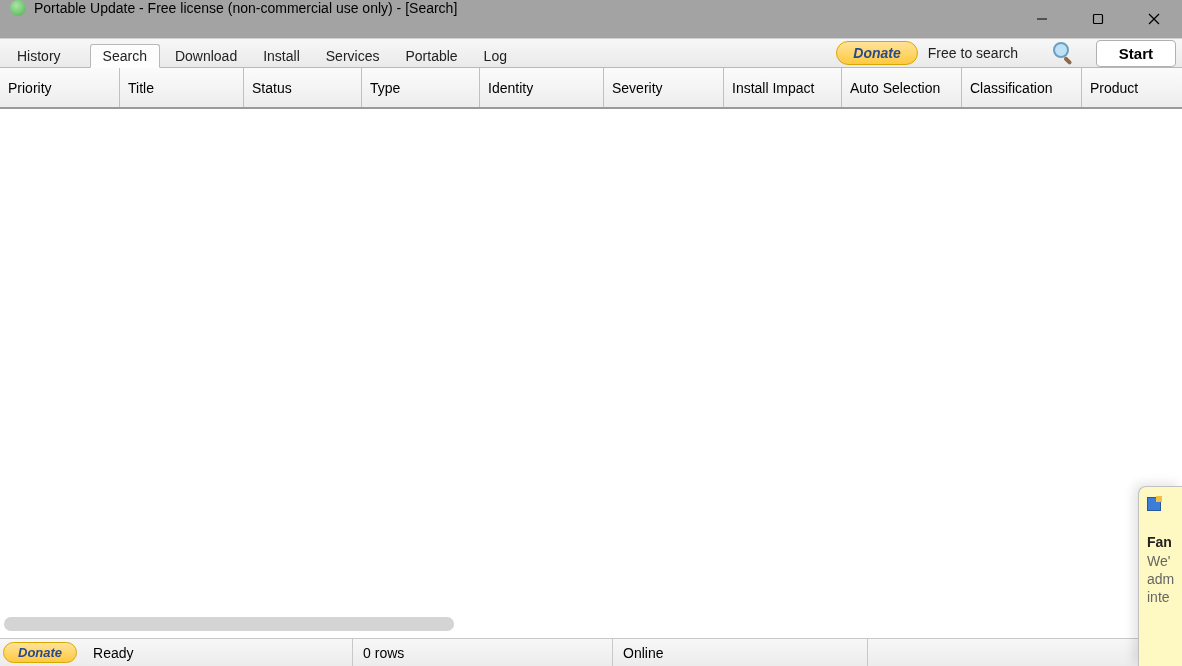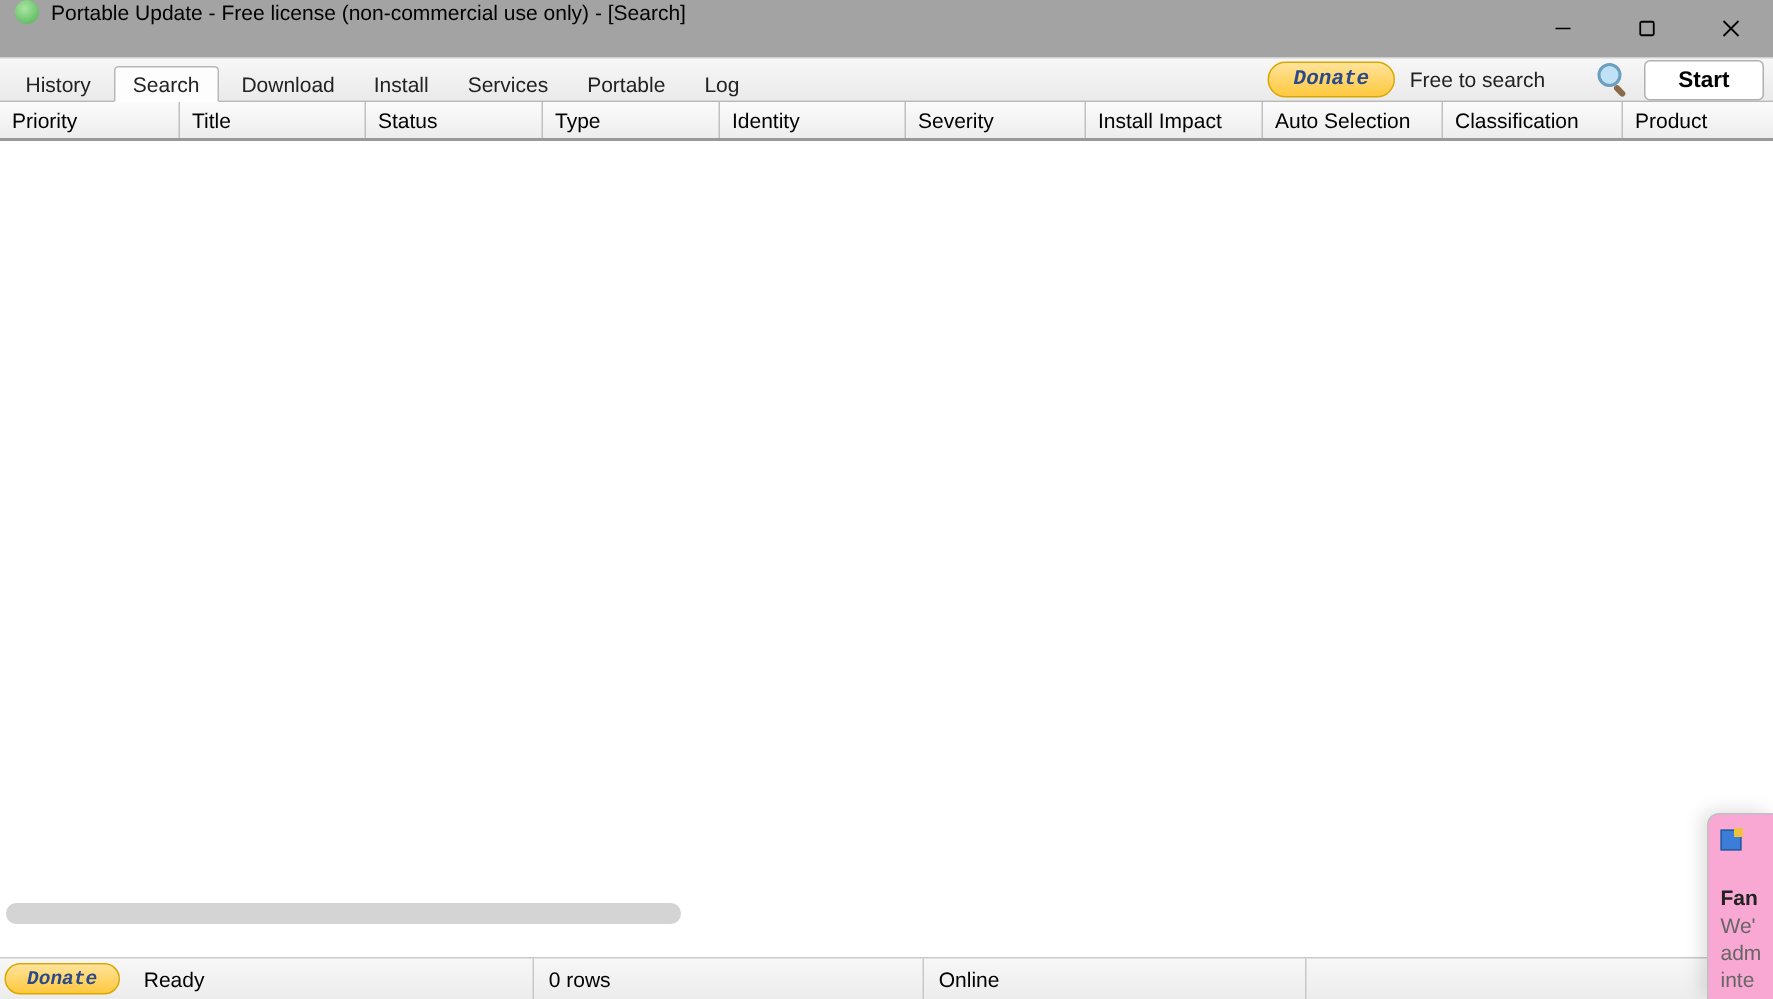--- a/index.html
+++ b/index.html
@@ -61,65 +61,65 @@
     cursor: pointer;
     border: 1px solid transparent;
     margin-top: 5px;
     margin-bottom: -1px;
   }
   .tab.active {
     background: #fdfdfd;
     border: 1px solid #b8b8b8;
     border-bottom: 1px solid #fdfdfd;
     border-radius: 3px 3px 0 0;
-    margin-left: 2px;
+    margin-left: 16px;
     margin-right: 2px;
   }
   .toolbar-right {
     margin-left: auto;
     display: flex;
     align-items: center;
     gap: 6px;
     padding-right: 6px;
   }
   .donate-btn {
     background: linear-gradient(#ffe39a, #ffc93f);
     border: 1px solid #d9a800;
     border-radius: 12px;
     padding: 3px 16px;
     font-style: italic;
     font-weight: bold;
     font-size: 14px;
     color: #2a4a8a;
     cursor: pointer;
-    font-family: Liberation Mono, monospace;
   }
   .search-hint {
     font-size: 14px;
     color: #222;
     padding: 0 4px;
     min-width: 120px;
   }
   .search-icon {
     width: 28px; height: 28px;
     display:flex; align-items:center; justify-content:center;
   }
   .start-btn {
     background: #fff;
     border: 1px solid #b0b0b0;
     border-radius: 4px;
     padding: 4px 22px;
     font-weight: bold;
     font-size: 15px;
     cursor: pointer;
+    margin-left: 12px;
   }
   
   .col-headers {
     display: flex;
-    height: 26px;
+    height: 41px;
     background: linear-gradient(#fbfbfb, #ededed);
     border-bottom: 2px solid #9a9a9a;
   }
   .col {
     padding: 4px 8px;
     font-size: 14px;
     border-right: 1px solid #c0c0c0;
     white-space: nowrap;
     overflow: hidden;
     display: flex;
@@ -173,22 +173,22 @@
   .status-donate .donate-btn {
     padding: 2px 14px;
     font-size: 13px;
   }
   
   .popup {
     position: absolute;
     right: 0;
     bottom: 0;
     width: 44px;
-    height: 124px;
-    background: #f9a8d4;
+    height: 180px;
+    background: #fef9c3;
     border: 1px solid #c0c0c0;
     border-right: none;
     border-bottom: none;
     border-radius: 8px 0 0 0;
     box-shadow: -4px -2px 12px rgba(0,0,0,0.12);
     padding: 10px 4px 4px 8px;
     overflow: hidden;
     font-size: 14px;
   }
   .popup .popup-icon {

